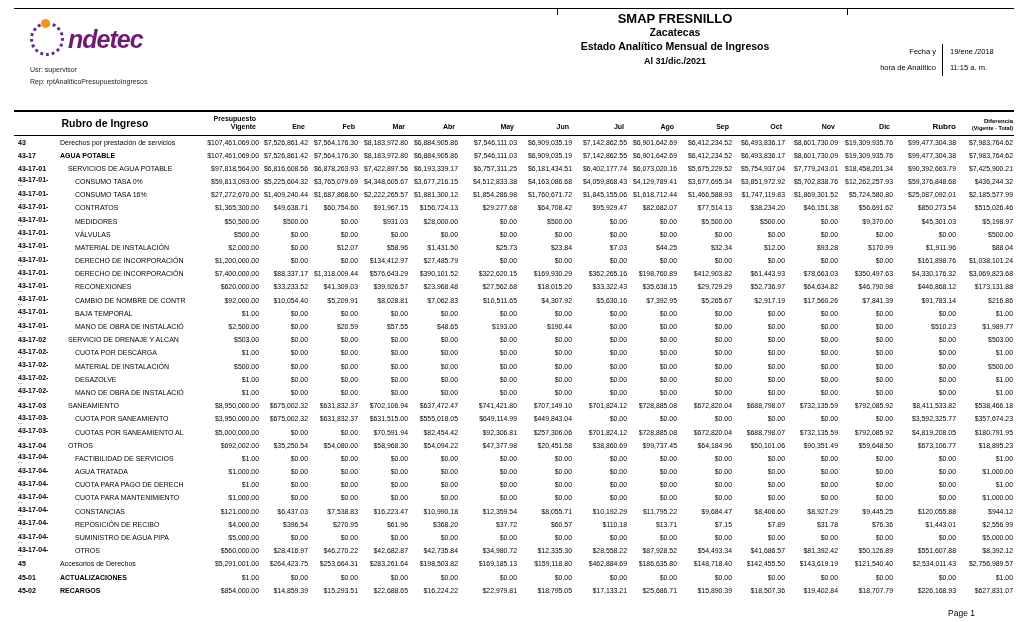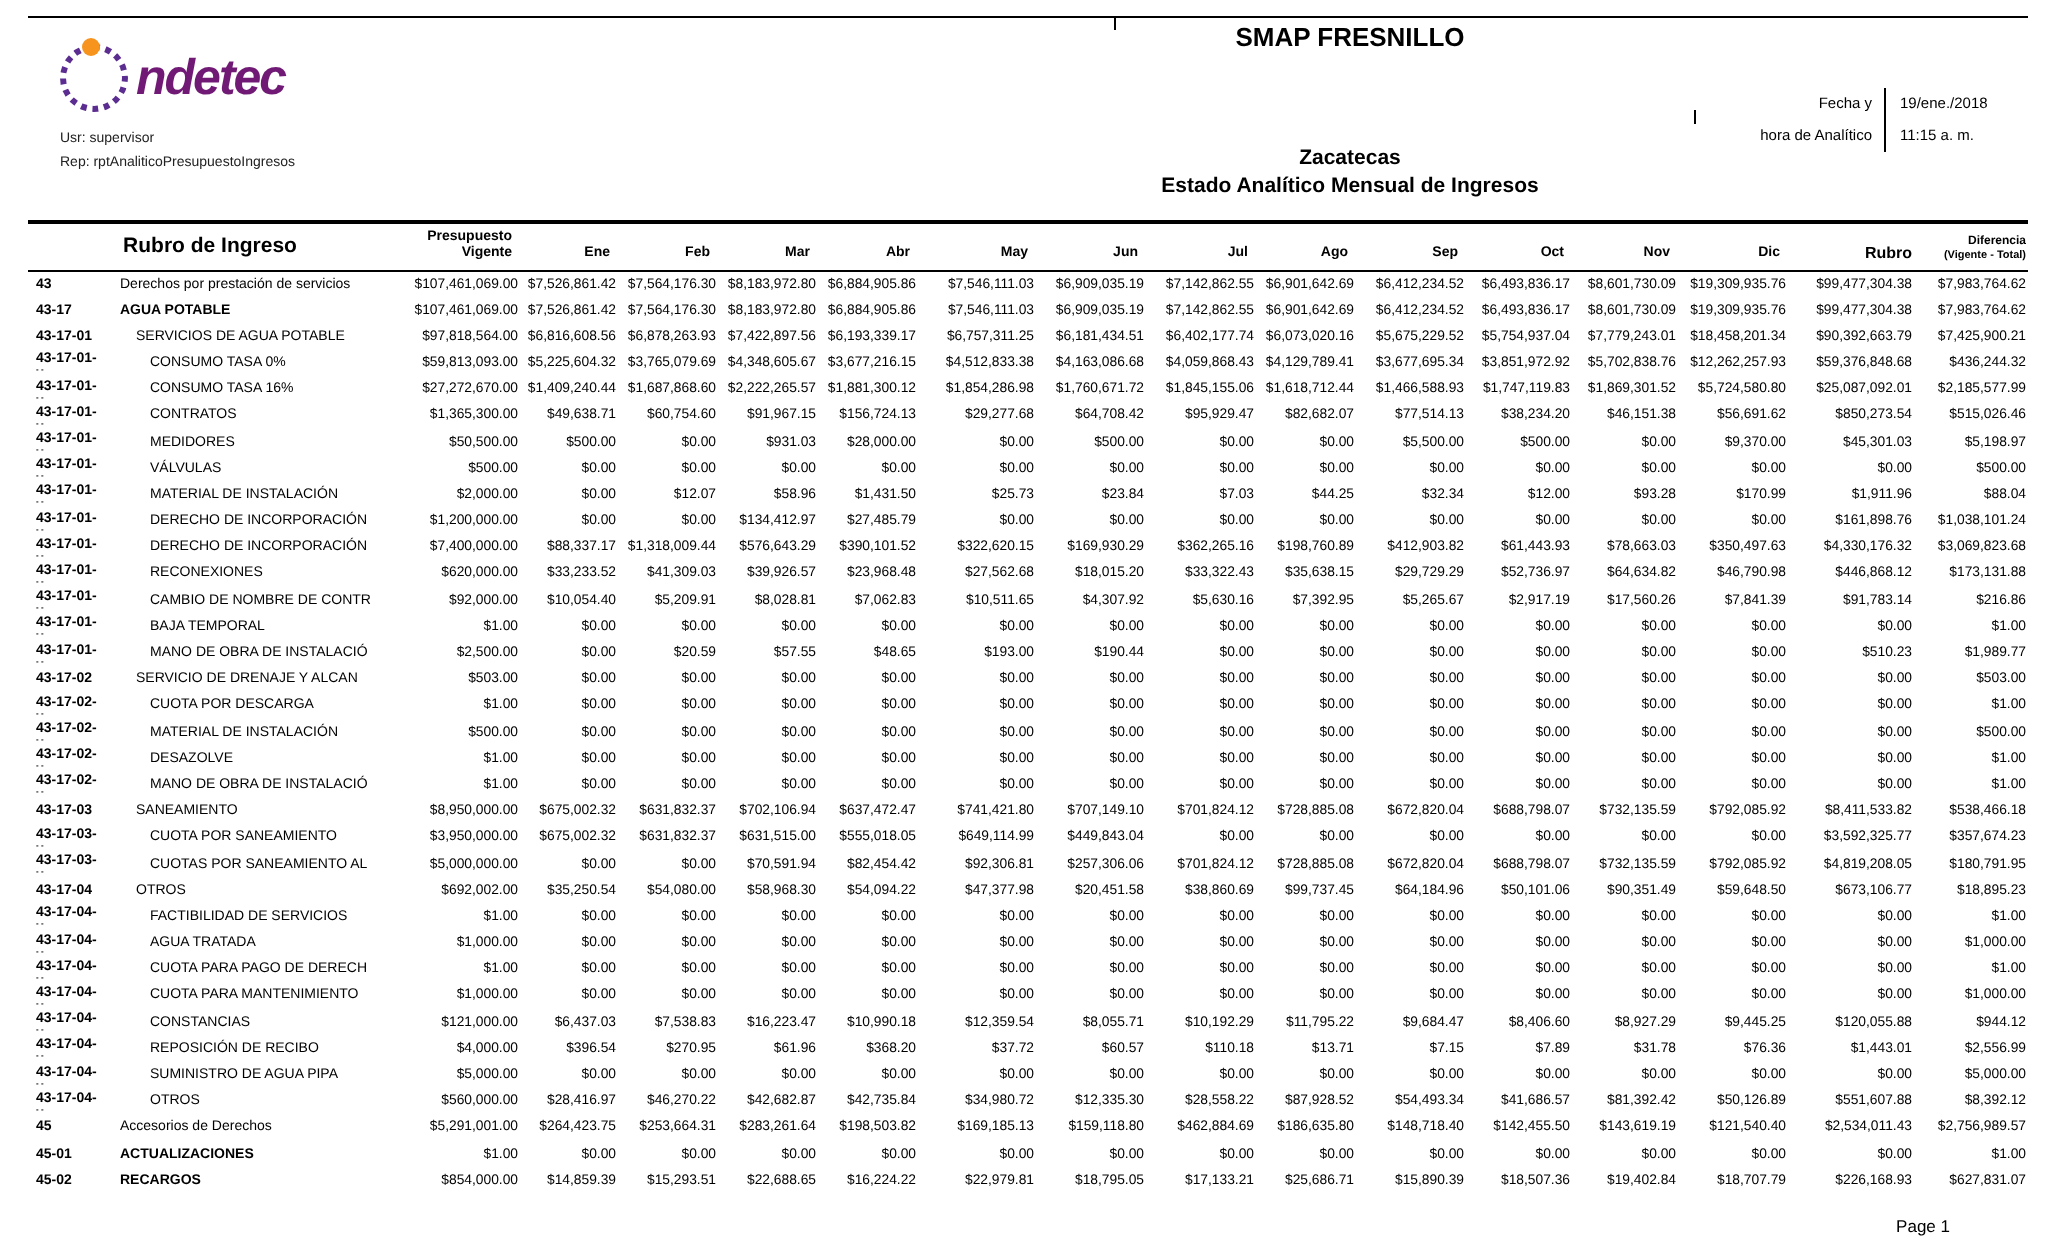--- a/index.html
+++ b/index.html
@@ -14,21 +14,21 @@
   .logo-row{display:flex;align-items:center;}
   .emblem{width:28px;height:28px;border:3px dotted #5C2D91;border-radius:50%;position:relative;margin-right:4px;}
   .emblem::after{content:"";position:absolute;top:-6px;left:8px;width:9px;height:9px;border-radius:50%;background:#F7941E;}
   .brand{font-size:25px;font-weight:bold;font-style:italic;color:#701a75;letter-spacing:-1px;line-height:26px;}
   .usr{font-size:7px;color:#222;margin-top:10px;}
   .rep{font-size:7px;color:#222;margin-top:5px;}
 
   
   .title-block{position:absolute;top:11px;left:545px;width:260px;text-align:center;font-weight:bold;}
   .t1{font-size:13px;line-height:15px;}
-  .t2{font-size:10.5px;line-height:13px;margin-top:47px;}
+  .t2{font-size:10.5px;line-height:13px;}
   .t3{font-size:10.5px;line-height:15px;}
   .t4{font-size:9px;line-height:14px;}
 
   
   .date-block{position:absolute;top:44px;right:12px;display:grid;grid-template-columns:auto auto;}
   .dlabel{text-align:right;padding-right:6px;font-size:7.5px;line-height:16px;}
   .dvalue{border-left:1px solid #000;padding-left:7px;font-size:7.5px;line-height:16px;min-width:62px;}
 
   
   table{position:absolute;top:110px;left:14px;width:1000px;border-collapse:collapse;table-layout:fixed;}
@@ -65,20 +65,21 @@
       <div class="brand">ndetec</div>
     </div>
     <div class="usr">Usr: supervisor</div>
     <div class="rep">Rep: rptAnaliticoPresupuestoIngresos</div>
   </div>
 
   <div class="title-block">
     <div class="t1">SMAP FRESNILLO</div>
     <div class="t2">Zacatecas</div>
     <div class="t3">Estado Analítico Mensual de Ingresos</div>
+    <div class="t4">Al 31/dic./2021</div>
   </div>
 
   <div class="date-block">
     <div class="dlabel">Fecha y</div>
     <div class="dvalue">19/ene./2018</div>
     <div class="dlabel">hora de Analítico</div>
     <div class="dvalue">11:15 a. m.</div>
   </div>
 
   <table>

